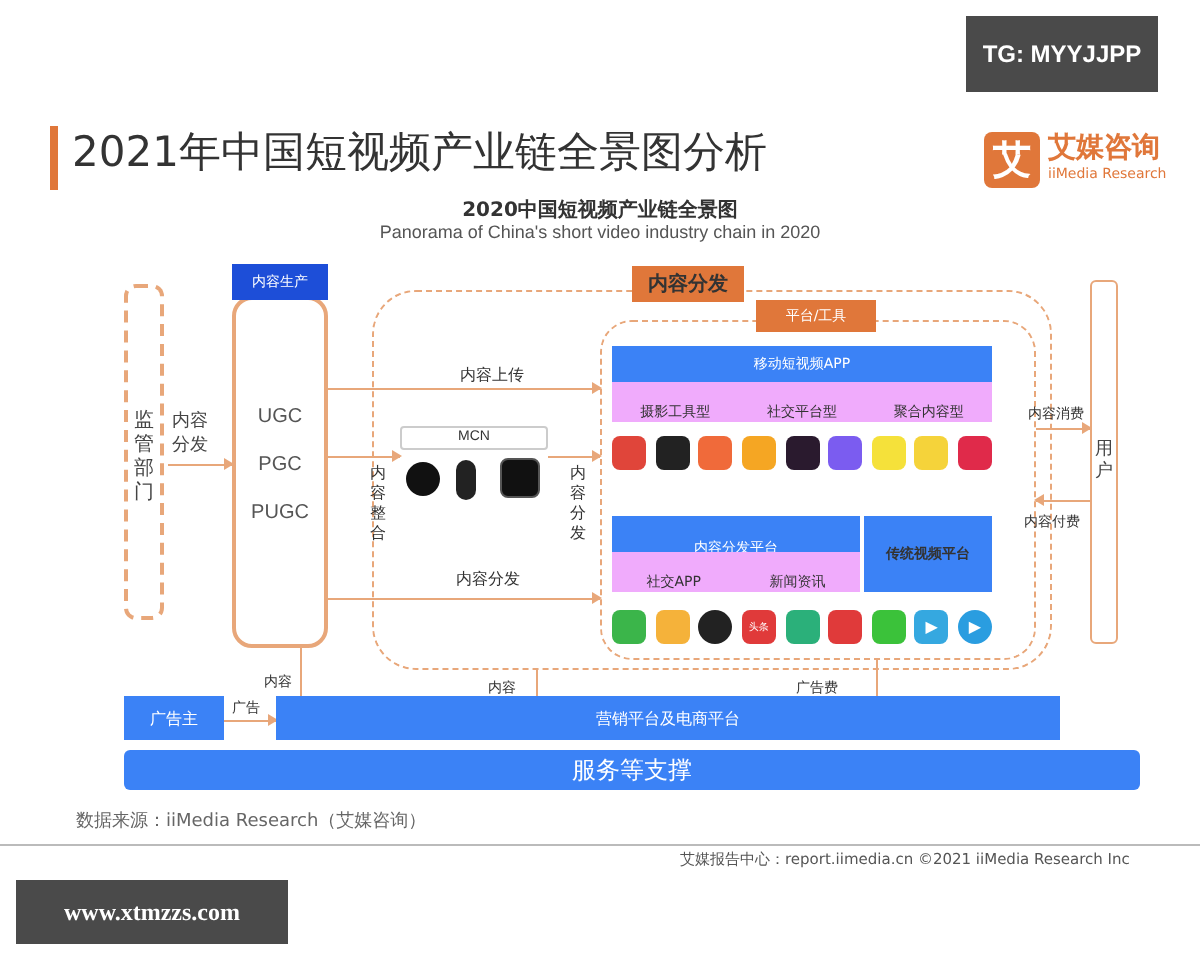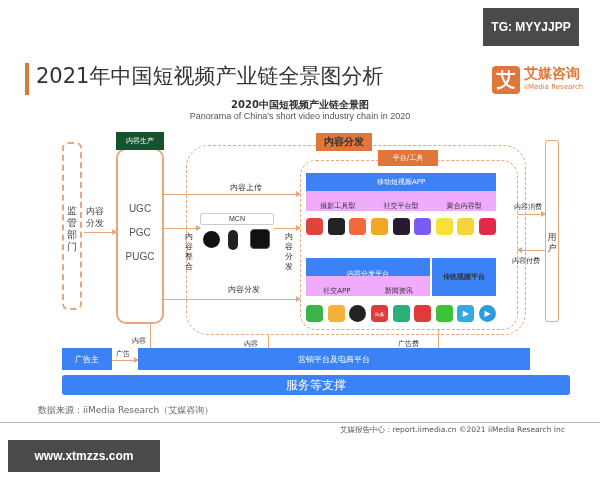--- a/index.html
+++ b/index.html
@@ -21,21 +21,21 @@
   .logo-en { left: 524px; top: 83px; font-size: 7px; color: #e0773a; }
   .subtitle-cn { left: 0; width: 600px; top: 98px; text-align: center; font-size: 10px; font-weight: bold; color: #333; }
   .subtitle-en { left: 0; width: 600px; top: 111px; text-align: center; font-size: 9px; color: #555;
     font-family: "Liberation Sans", sans-serif; }
 
   .reg-box { left: 62px; top: 142px; width: 20px; height: 168px; border: 2px dashed #e8a77a; border-radius: 6px; }
   .reg-label { left: 65px; top: 205px; width: 14px; font-size: 10px; line-height: 12px; color: #444; text-align: center; }
   .sup-label { left: 86px; top: 205px; width: 24px; font-size: 9px; line-height: 12px; color: #444; }
 
   .prod-box { left: 116px; top: 148px; width: 48px; height: 176px; border: 2px solid #e8a77a; border-radius: 10px; background: #fff; }
-  .prod-head { left: 116px; top: 132px; width: 48px; height: 18px; background: #14532d; color: #fff; font-size: 7px;
+  .prod-head { left: 116px; top: 132px; width: 48px; height: 18px; background: #1d4ed8; color: #fff; font-size: 7px;
     display: flex; align-items: center; justify-content: center; }
   .prod-item { left: 116px; width: 48px; text-align: center; font-size: 10px; color: #555; font-family: "Liberation Sans", sans-serif; }
 
   .dist-outer { left: 186px; top: 145px; width: 340px; height: 190px; border: 1px dashed #e8a77a; border-radius: 22px; }
   .dist-head { left: 316px; top: 133px; width: 56px; height: 18px; background: #e0773a; color: #333; font-size: 10px; font-weight: bold;
     display: flex; align-items: center; justify-content: center; }
   .dist-inner { left: 300px; top: 160px; width: 218px; height: 170px; border: 1px dashed #e8a77a; border-radius: 16px; }
   .plat-head { left: 378px; top: 150px; width: 60px; height: 16px; background: #e0773a; color: #fff; font-size: 7px;
     display: flex; align-items: center; justify-content: center; }
 
@@ -47,31 +47,31 @@
   .arrow { height: 1px; background: #e8a77a; }
   .arrow::after { content: ""; position: absolute; right: -1px; top: -3px; border-left: 5px solid #e8a77a; border-top: 3px solid transparent; border-bottom: 3px solid transparent; }
   .arrow-l::after { content: ""; position: absolute; left: -1px; top: -3px; border-right: 5px solid #e8a77a; border-top: 3px solid transparent; border-bottom: 3px solid transparent; }
   .vline { width: 1px; background: #e8a77a; }
   .lbl { font-size: 8px; color: #333; }
 
   .mcn-box { left: 200px; top: 213px; width: 74px; height: 12px; border: 1px solid #ccc; border-radius: 2px; font-size: 7px; text-align: center; line-height: 10px; font-family: "Liberation Sans", sans-serif; }
   .vert { width: 10px; font-size: 8px; line-height: 10px; text-align: center; color: #333; }
 
   .user-box { left: 545px; top: 140px; width: 14px; height: 182px; border: 1px solid #e8a77a; border-radius: 3px; }
-  .user-label { left: 545px; top: 232px; width: 14px; font-size: 9px; line-height: 11px; text-align: center; color: #444; }
+  .user-label { left: 545px; top: 220px; width: 14px; font-size: 9px; line-height: 11px; text-align: center; color: #444; }
 
   .adv-box { left: 62px; top: 348px; width: 50px; height: 22px; }
   .mkt-box { left: 138px; top: 348px; width: 392px; height: 22px; }
   .svc-box { left: 62px; top: 375px; width: 508px; height: 20px; border-radius: 3px; font-size: 12px; }
 
   .source { left: 14px; top: 404px; font-size: 9px; color: #666; margin-left: 24px; }
   .divider { left: 0; top: 422px; width: 600px; height: 1px; background: #bbb; }
   .footer { left: 340px; top: 425px; font-size: 7.5px; color: #555; }
-  .watermark-bottom { left: 8px; top: 440px; width: 152px; height: 32px; background: #4a4a4a; color: #fff; font-size: 12px; font-weight: bold;
-    display: flex; align-items: center; justify-content: center; font-family: Liberation Sans, sans-serif; }
+  .watermark-bottom { left: 8px; top: 440px; width: 136px; height: 32px; background: #4a4a4a; color: #fff; font-size: 12px; font-weight: bold;
+    display: flex; align-items: center; justify-content: center; font-family: Liberation Serif, serif; }
 </style>
 </head>
 <body>
 
 <div class="abs watermark-top">TG: MYYJJPP</div>
 
 <div class="abs title-bar"></div>
 <div class="abs main-title">2021年中国短视频产业链全景图分析</div>
 <div class="abs logo-box">艾</div>
 <div class="abs logo-cn">艾媒咨询</div>

